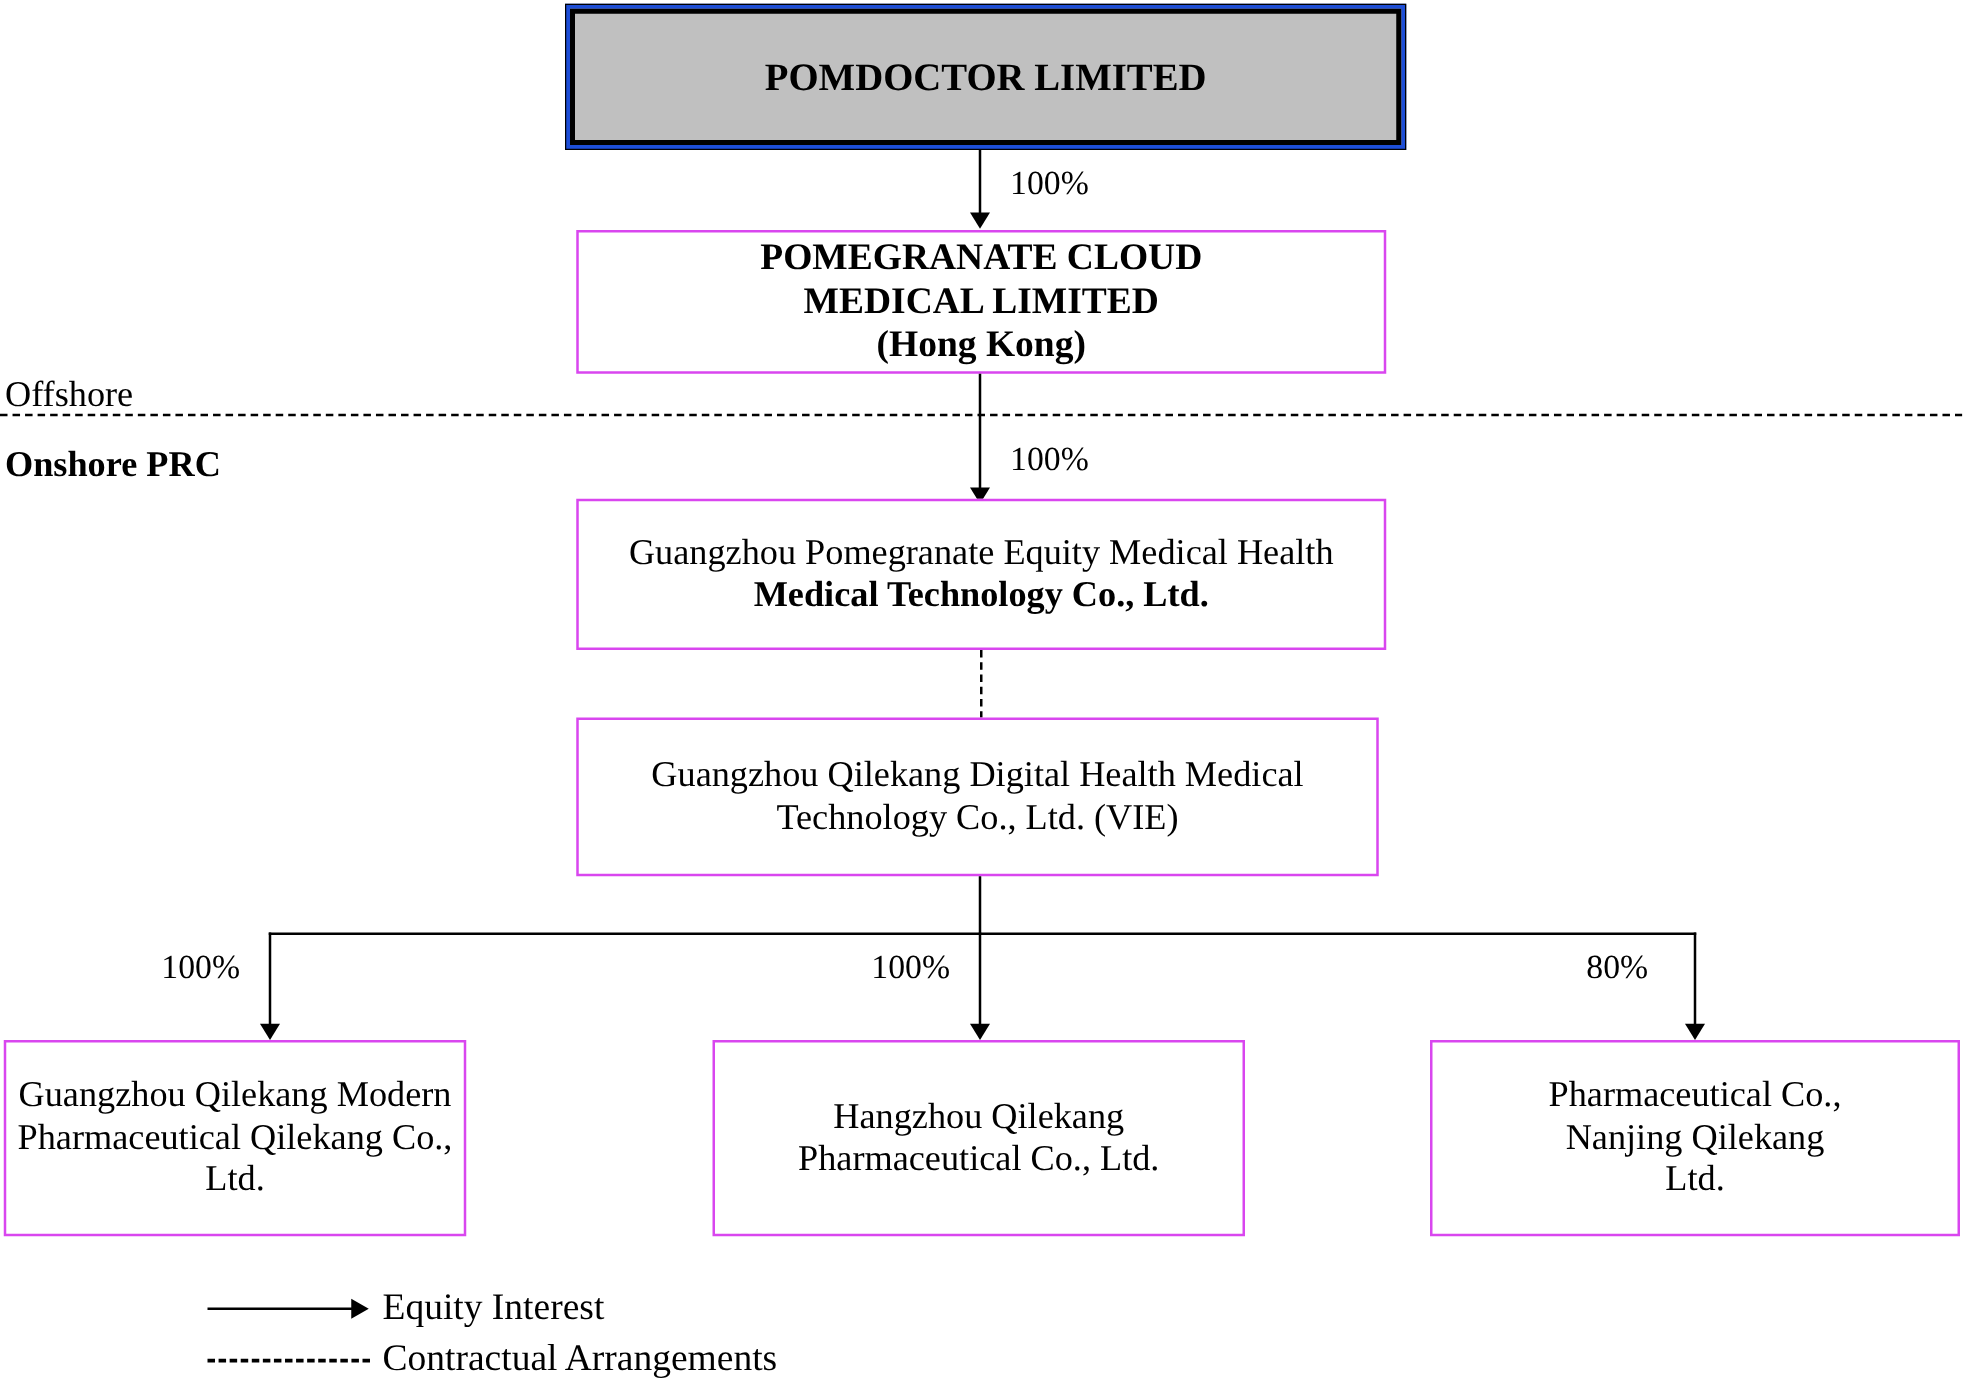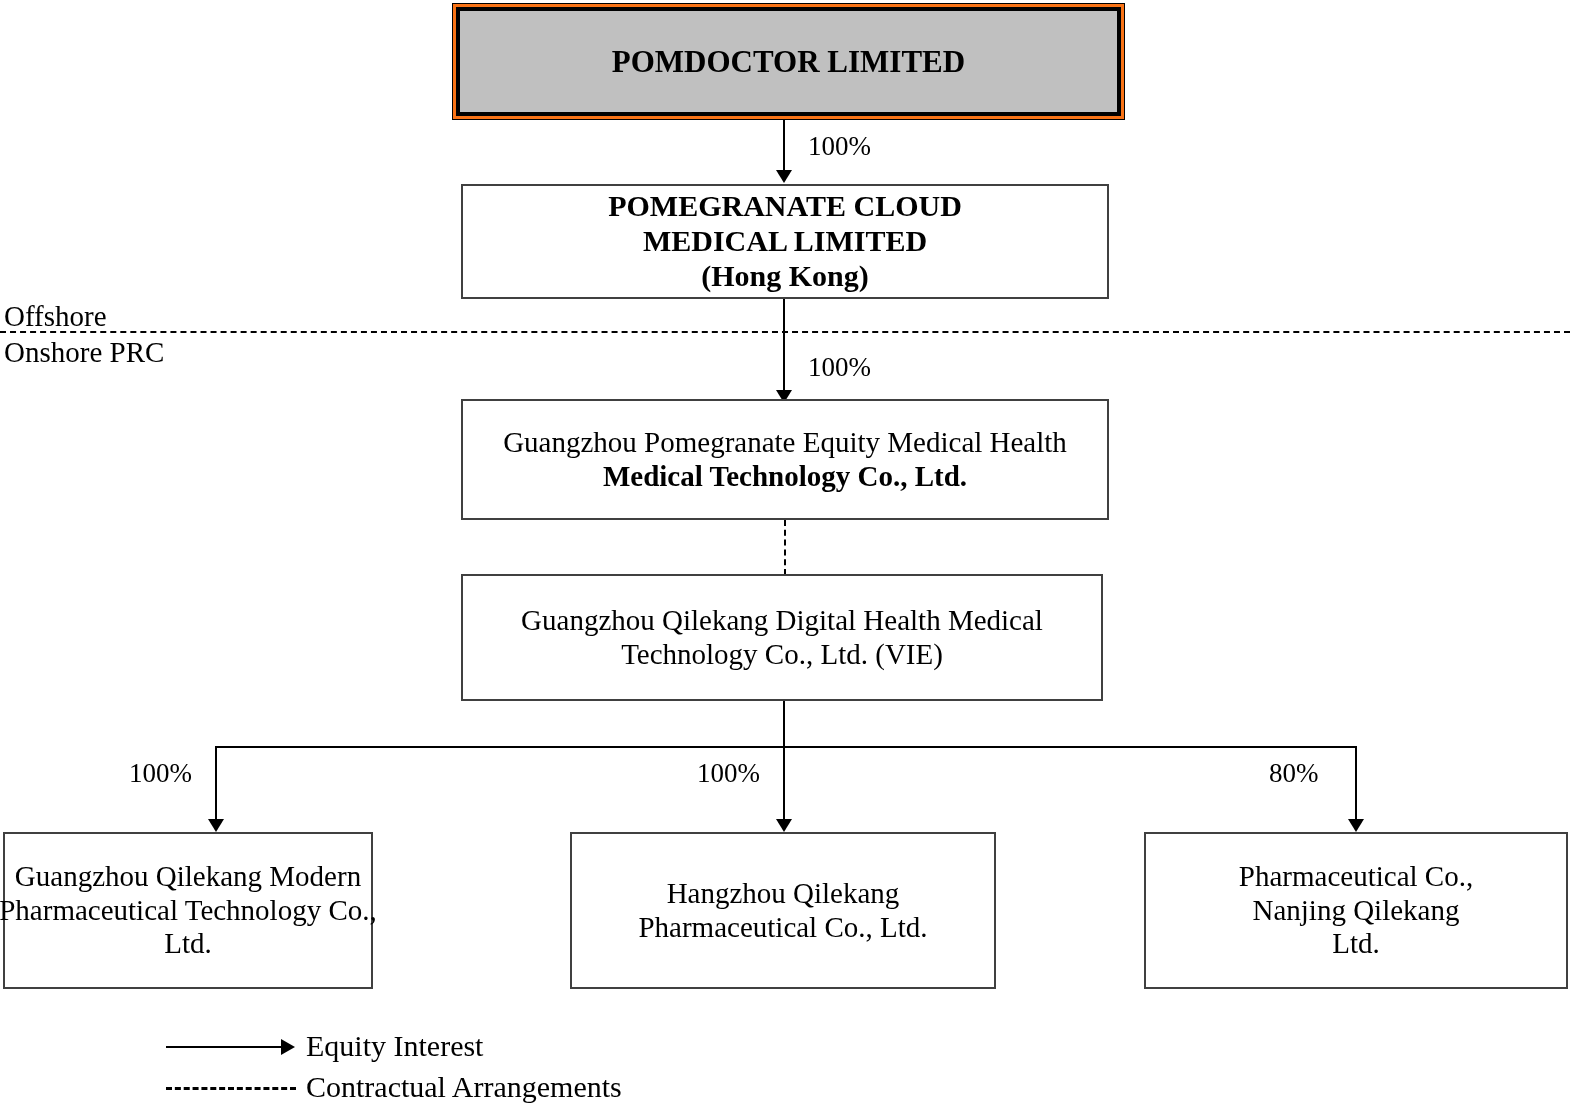--- a/index.html
+++ b/index.html
@@ -20,28 +20,28 @@
   
   .node {
     position: absolute;
     box-sizing: border-box;
     display: flex;
     flex-direction: column;
     align-items: center;
     justify-content: center;
     text-align: center;
     background: #ffffff;
-    border: 2px solid #404040;
+    border: 2px solid #d946ef;
     line-height: 1.16;
   }
   .node .ln { display: block; white-space: nowrap; }
 
   
   .node-root {
-    background: #f97316;
+    background: #1d4ed8;
     border: 1px solid #000000;
     padding: 3px;
   }
   .node-root .inner {
     width: 100%;
     height: 100%;
     box-sizing: border-box;
     border: 4px solid #000000;
     background: #c0c0c0;
     display: flex;
@@ -135,21 +135,21 @@
   <div class="edge-label" style="left:808px; top:131px;">100%</div>
 
   <div class="node" style="left:461px; top:184px; width:648px; height:115px;">
     <span class="ln bold" style="font-size:30px;">POMEGRANATE CLOUD</span>
     <span class="ln bold" style="font-size:30px;">MEDICAL LIMITED</span>
     <span class="ln bold" style="font-size:30px;">(Hong Kong)</span>
   </div>
 
   <div class="zone-label" style="left:4px; top:300px;">Offshore</div>
   <div class="divider" style="left:0px; top:331px; width:1570px;"></div>
-  <div class="zone-label" style="left:4px; top:336px;">Onshore PRC</div>
+  <div class="zone-label" style="left:4px; top:356px;font-weight:bold;">Onshore PRC</div>
 
   <div class="vline" style="left:783px; top:299px; height:93px;"></div>
   <div class="arrowhead" style="left:776px; top:390px;"></div>
   <div class="edge-label" style="left:808px; top:352px;">100%</div>
 
   <div class="node" style="left:461px; top:399px; width:648px; height:121px;">
     <span class="ln" style="font-size:29px;">Guangzhou Pomegranate Equity Medical Health</span>
     <span class="ln" style="font-size:29px;font-weight:bold;">Medical Technology Co., Ltd.</span>
   </div>
 
@@ -170,21 +170,21 @@
   <div class="vline" style="left:783px; top:746px; height:75px;"></div>
   <div class="arrowhead" style="left:776px; top:819px;"></div>
   <div class="edge-label" style="left:697px; top:758px;">100%</div>
 
   <div class="vline" style="left:1355px; top:746px; height:75px;"></div>
   <div class="arrowhead" style="left:1348px; top:819px;"></div>
   <div class="edge-label" style="left:1269px; top:758px;">80%</div>
 
   <div class="node" style="left:3px; top:832px; width:370px; height:157px;">
     <span class="ln" style="font-size:29px;">Guangzhou Qilekang Modern</span>
-    <span class="ln" style="font-size:29px;">Pharmaceutical Technology Co.,</span>
+    <span class="ln" style="font-size:29px;">Pharmaceutical Qilekang Co.,</span>
     <span class="ln" style="font-size:29px;">Ltd.</span>
   </div>
 
   <div class="node" style="left:570px; top:832px; width:426px; height:157px;">
     <span class="ln" style="font-size:29px;">Hangzhou Qilekang</span>
     <span class="ln" style="font-size:29px;">Pharmaceutical Co., Ltd.</span>
   </div>
 
   <div class="node" style="left:1144px; top:832px; width:424px; height:157px;">
     <span class="ln" style="font-size:29px;">Pharmaceutical Co.,</span>

